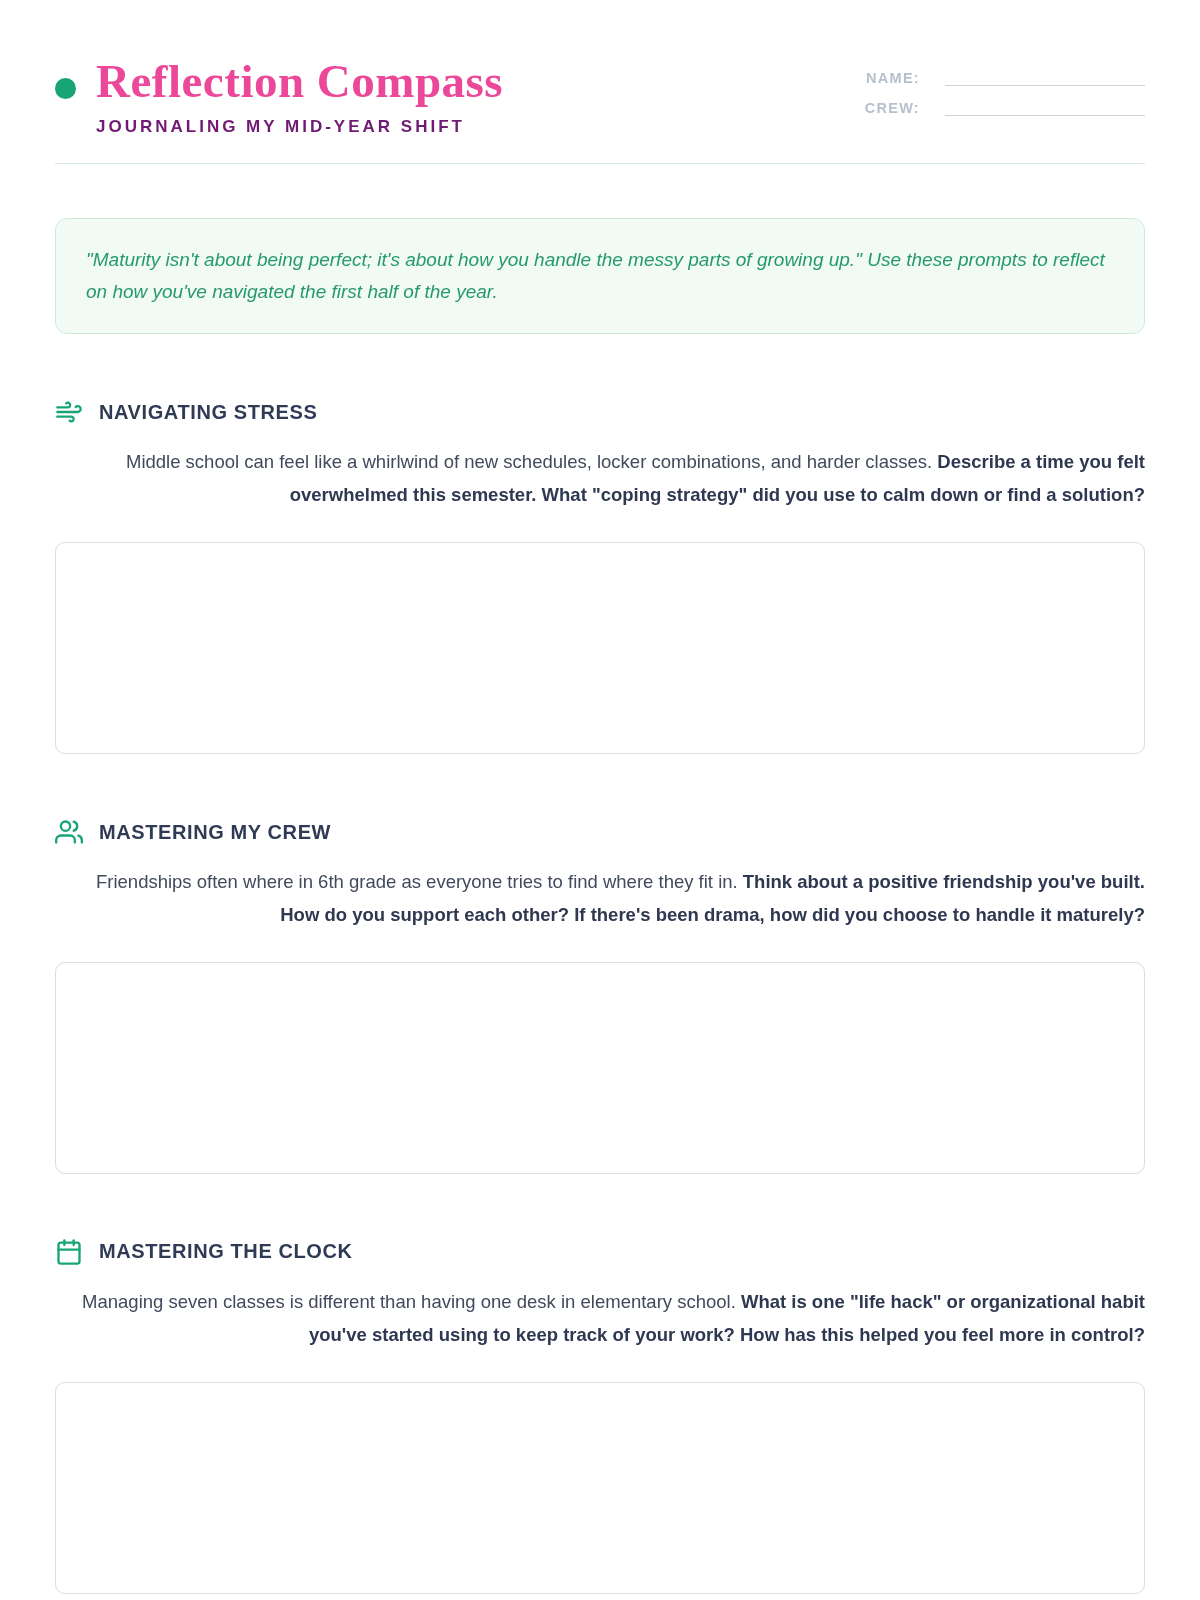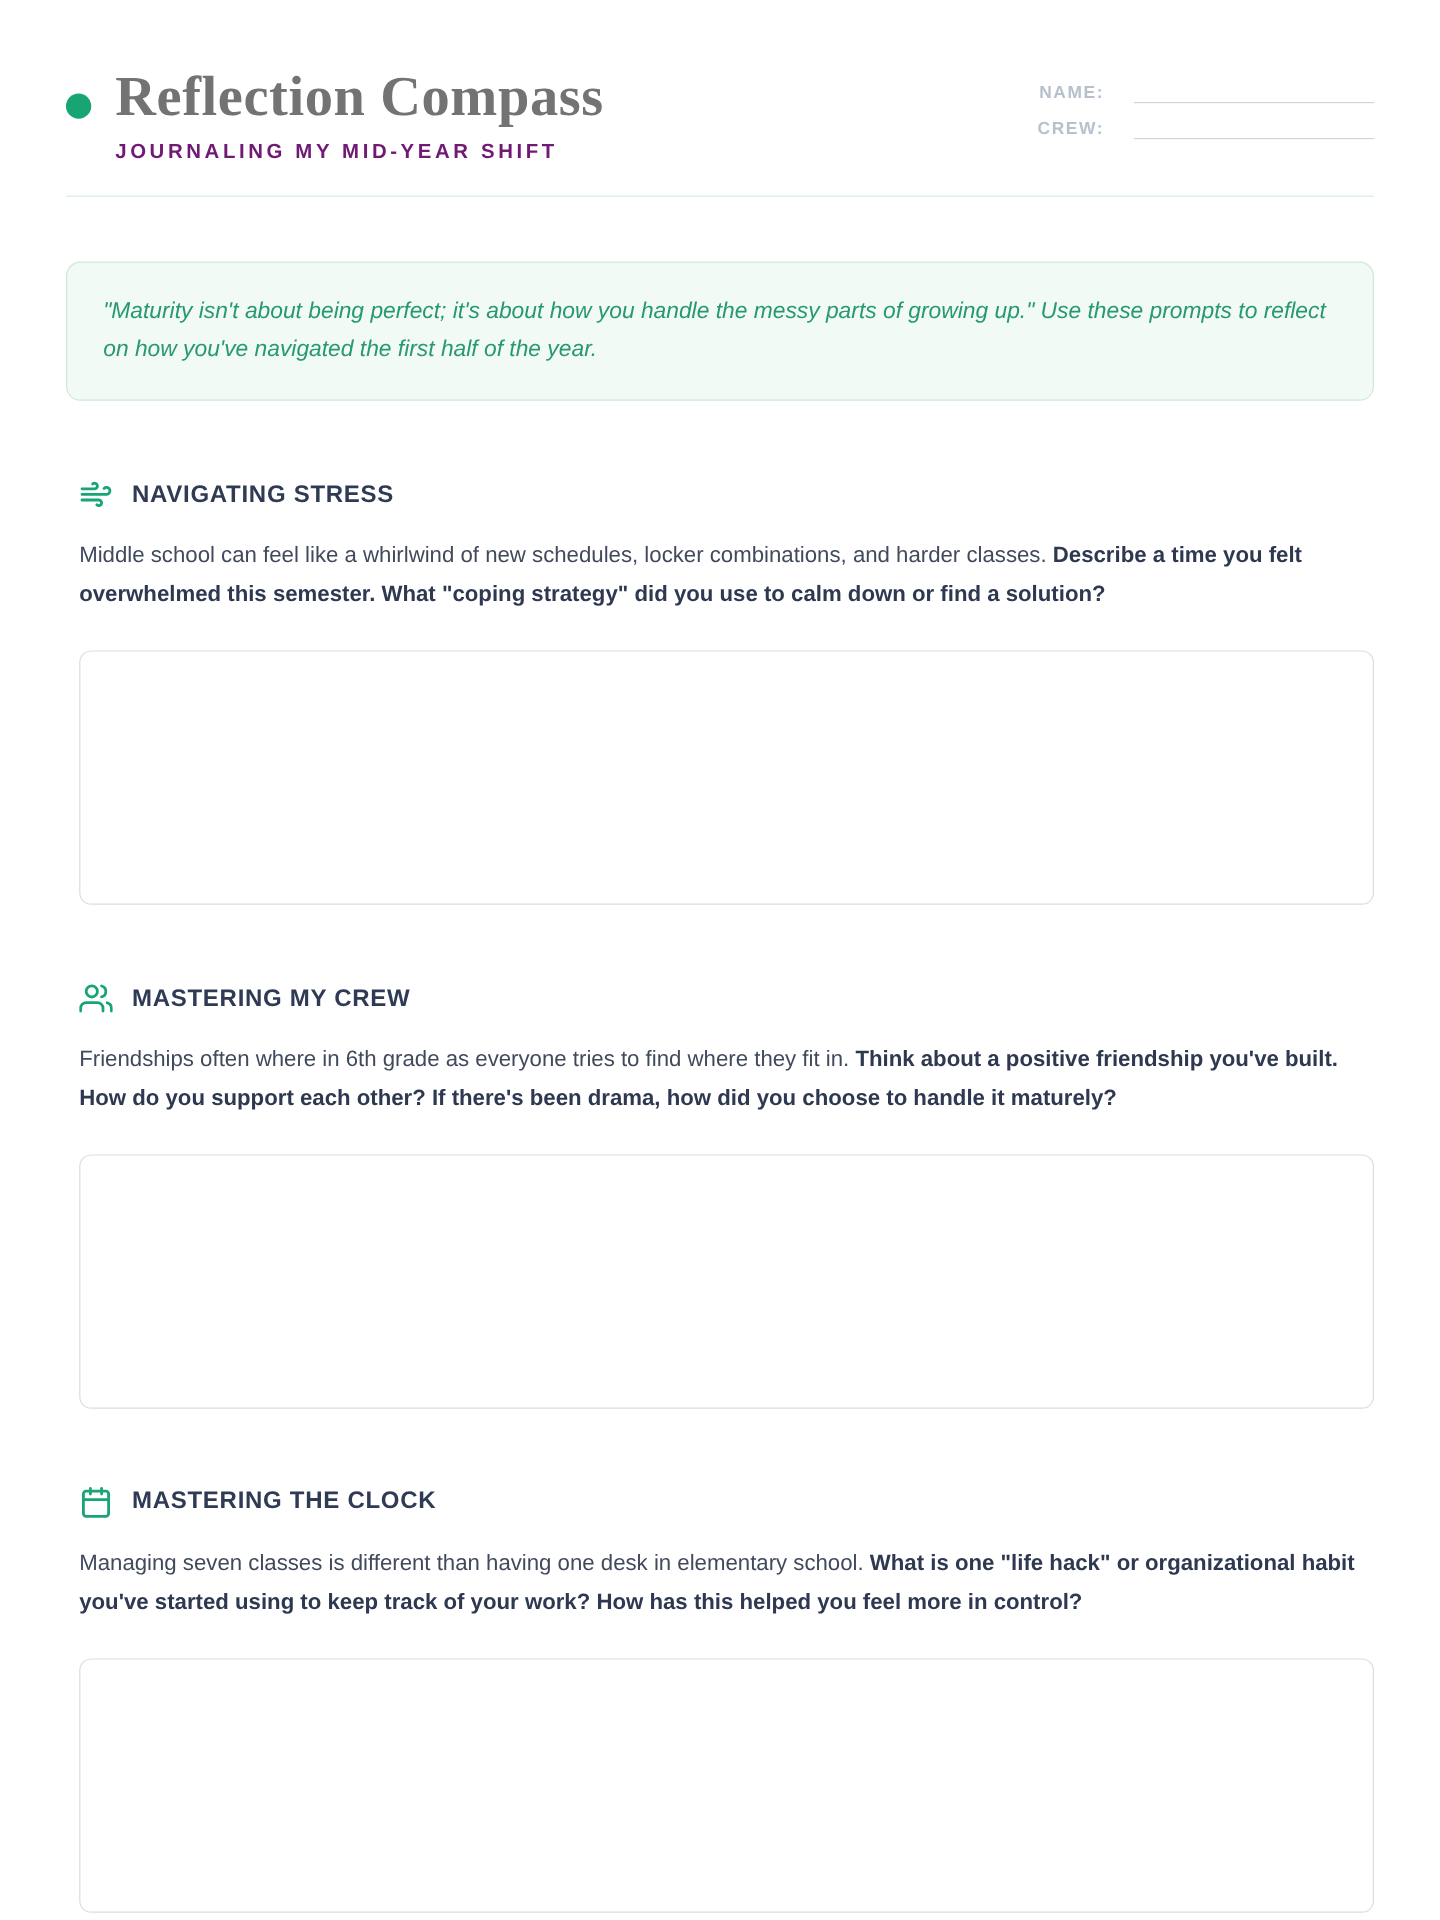--- a/index.html
+++ b/index.html
@@ -15,21 +15,21 @@
   
   .header { display: flex; justify-content: space-between; align-items: flex-start; }
   .title-wrap { display: flex; align-items: flex-start; gap: 20px; }
   .dot {
     width: 21px; height: 21px; border-radius: 50%;
     background: #17a673; margin-top: 22px; flex: 0 0 auto;
   }
   h1.title {
     font-family: "Liberation Serif", serif;
     font-size: 47px; line-height: 1.1; font-weight: 600;
-    color: #737373; margin: 0; letter-spacing: 0.5px;
+    color: #ec4899; margin: 0; letter-spacing: 0.5px;
   }
   .subtitle {
     color: #701a75; font-size: 17px; font-weight: 700;
     letter-spacing: 3px; margin-top: 9px;
   }
   .fields { display: flex; flex-direction: column; gap: 14px; align-items: flex-end; padding-top: 14px; }
   .field-row { display: flex; align-items: flex-end; gap: 25px; }
   .field-label {
     color: #b7c0cd; font-size: 14.5px; font-weight: 600; letter-spacing: 1.3px;
   }
@@ -44,31 +44,32 @@
     border: 1.5px solid #ceead9;
     border-radius: 12px;
     padding: 25px 30px;
   }
   .quote-box p {
     margin: 0; color: #27996e; font-size: 19px;
     font-style: italic; line-height: 1.7;
   }
 
   
-  .section { margin-top: 64px; margin-left: 11px; }
+  .section { margin-top: 64px; }
   .sec-head { display: flex; align-items: center; gap: 16px; }
   .sec-icon { width: 28px; height: 28px; flex: 0 0 auto; }
   .sec-icon svg { width: 28px; height: 28px; display: block; }
   h2.sec-title {
     margin: 0; font-size: 20px; font-weight: 700;
     color: #2f3b54; letter-spacing: 0.6px;
   }
   .sec-text {
     margin: 20px 0 0 0; font-size: 18.5px; line-height: 1.78;
     color: #414a5c;
+    text-align: right;
   }
   .sec-text .q { font-weight: 700; color: #2e3850; }
   .answer-box {
     margin-top: 30px; height: 212px;
     border: 1.5px solid #d9dde4; border-radius: 10px;
     background: #ffffff;
   }
 </style>
 </head>
 <body>

